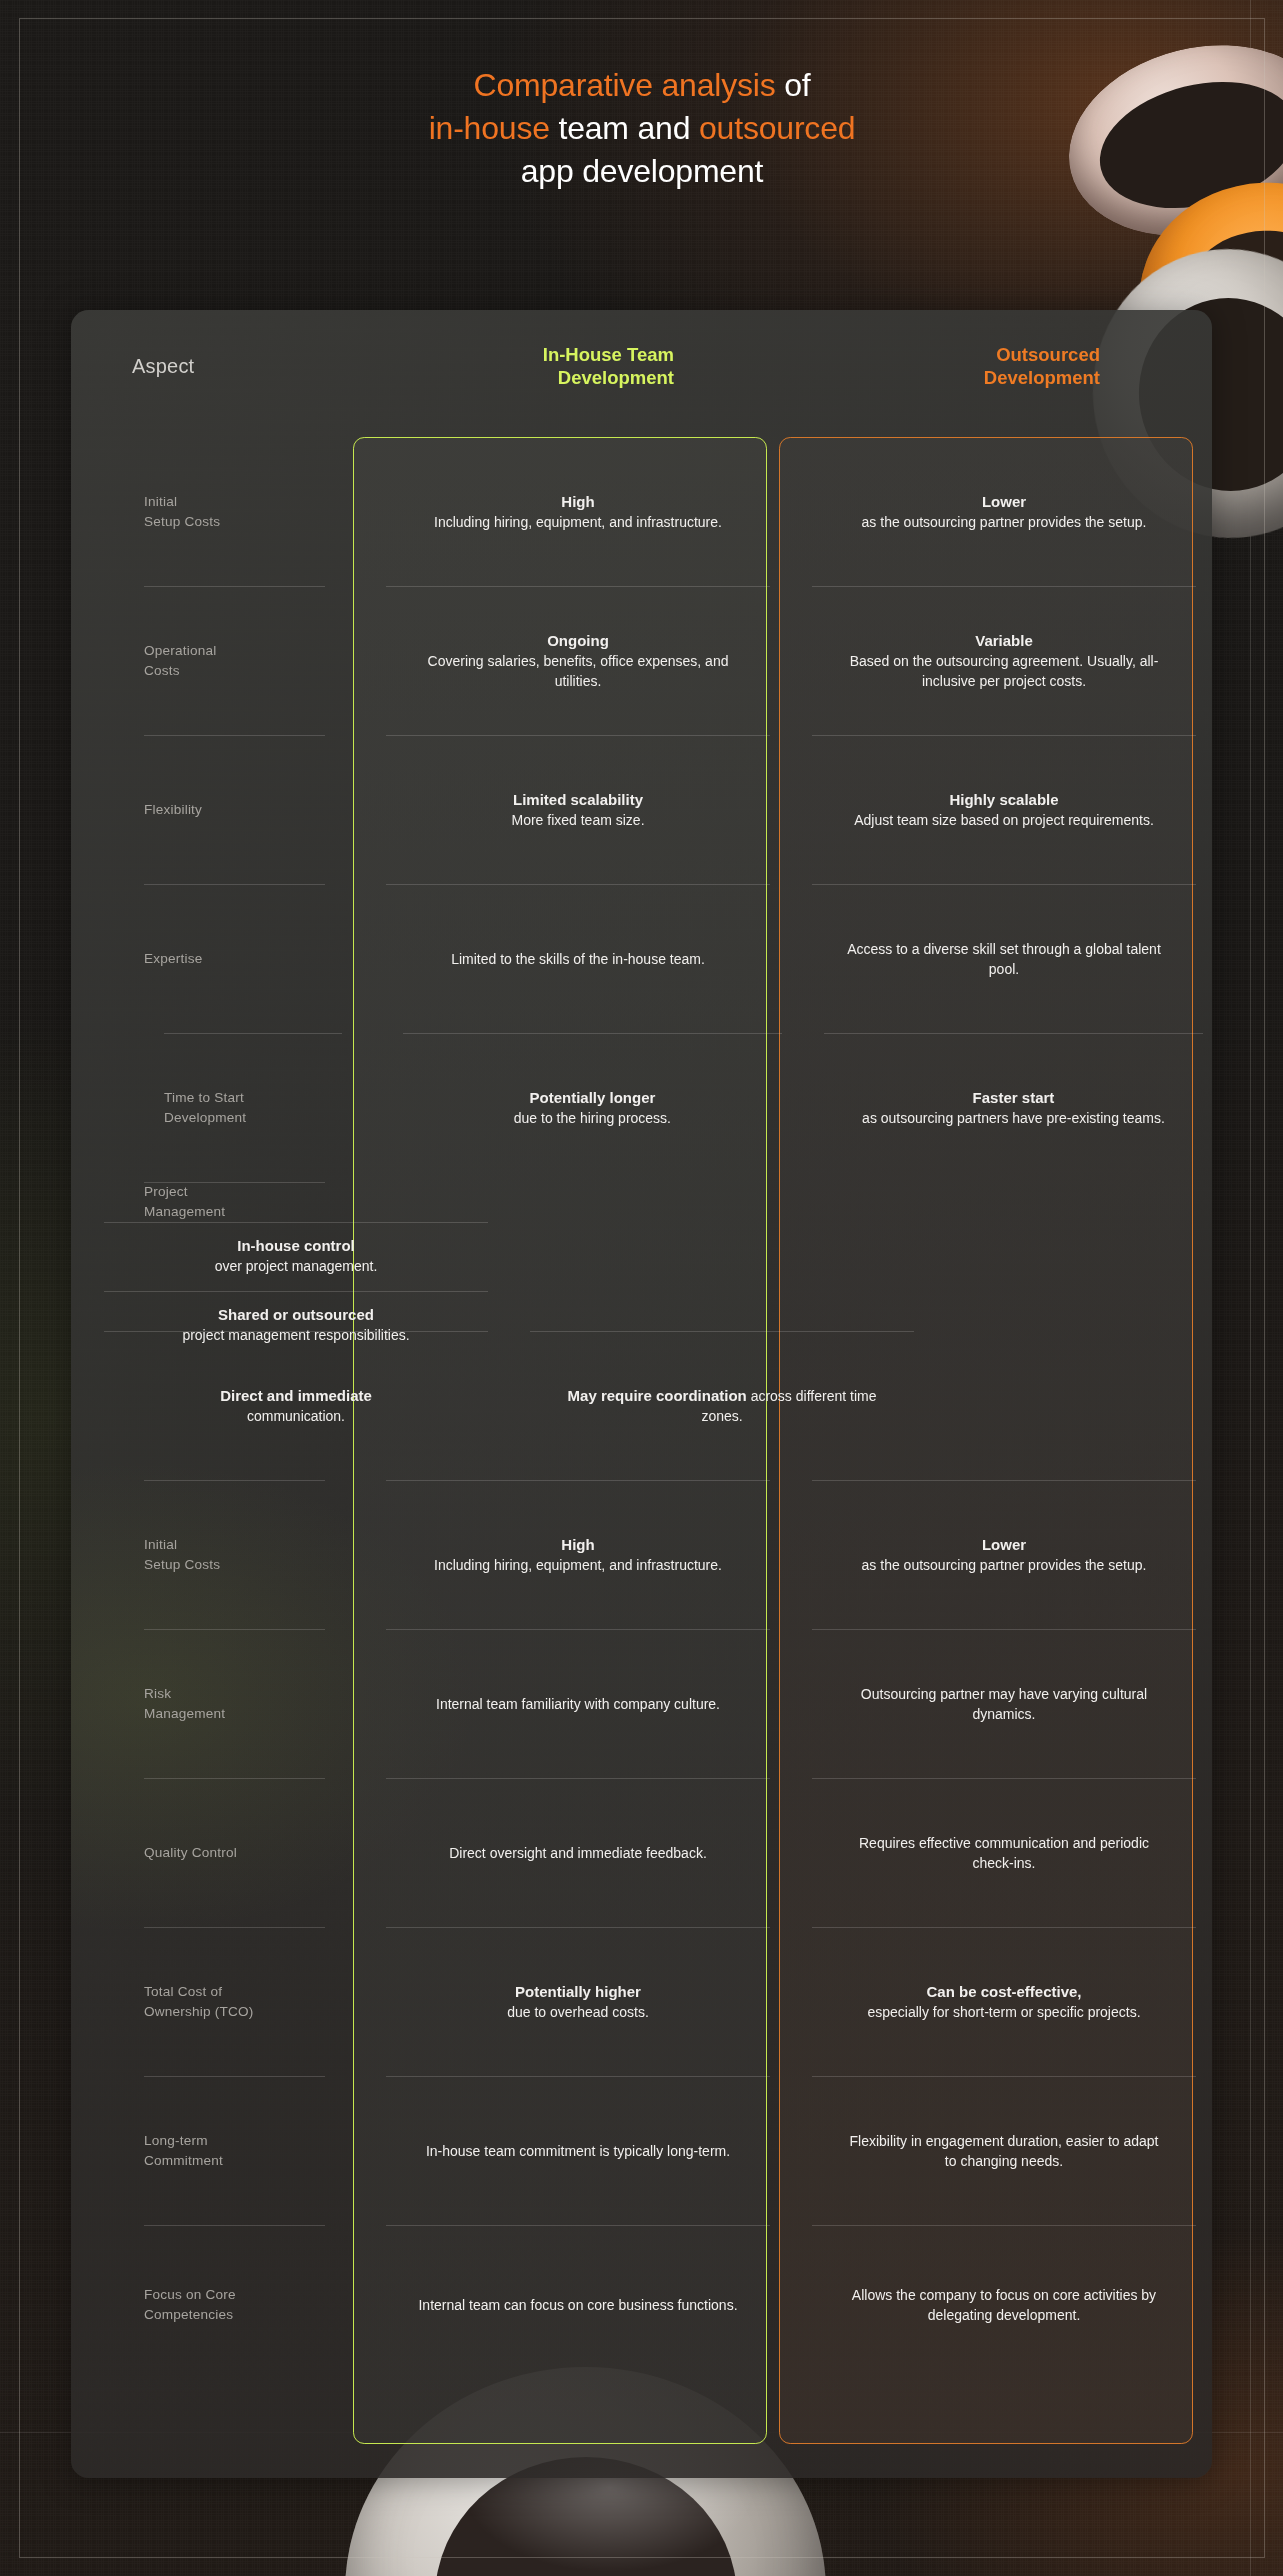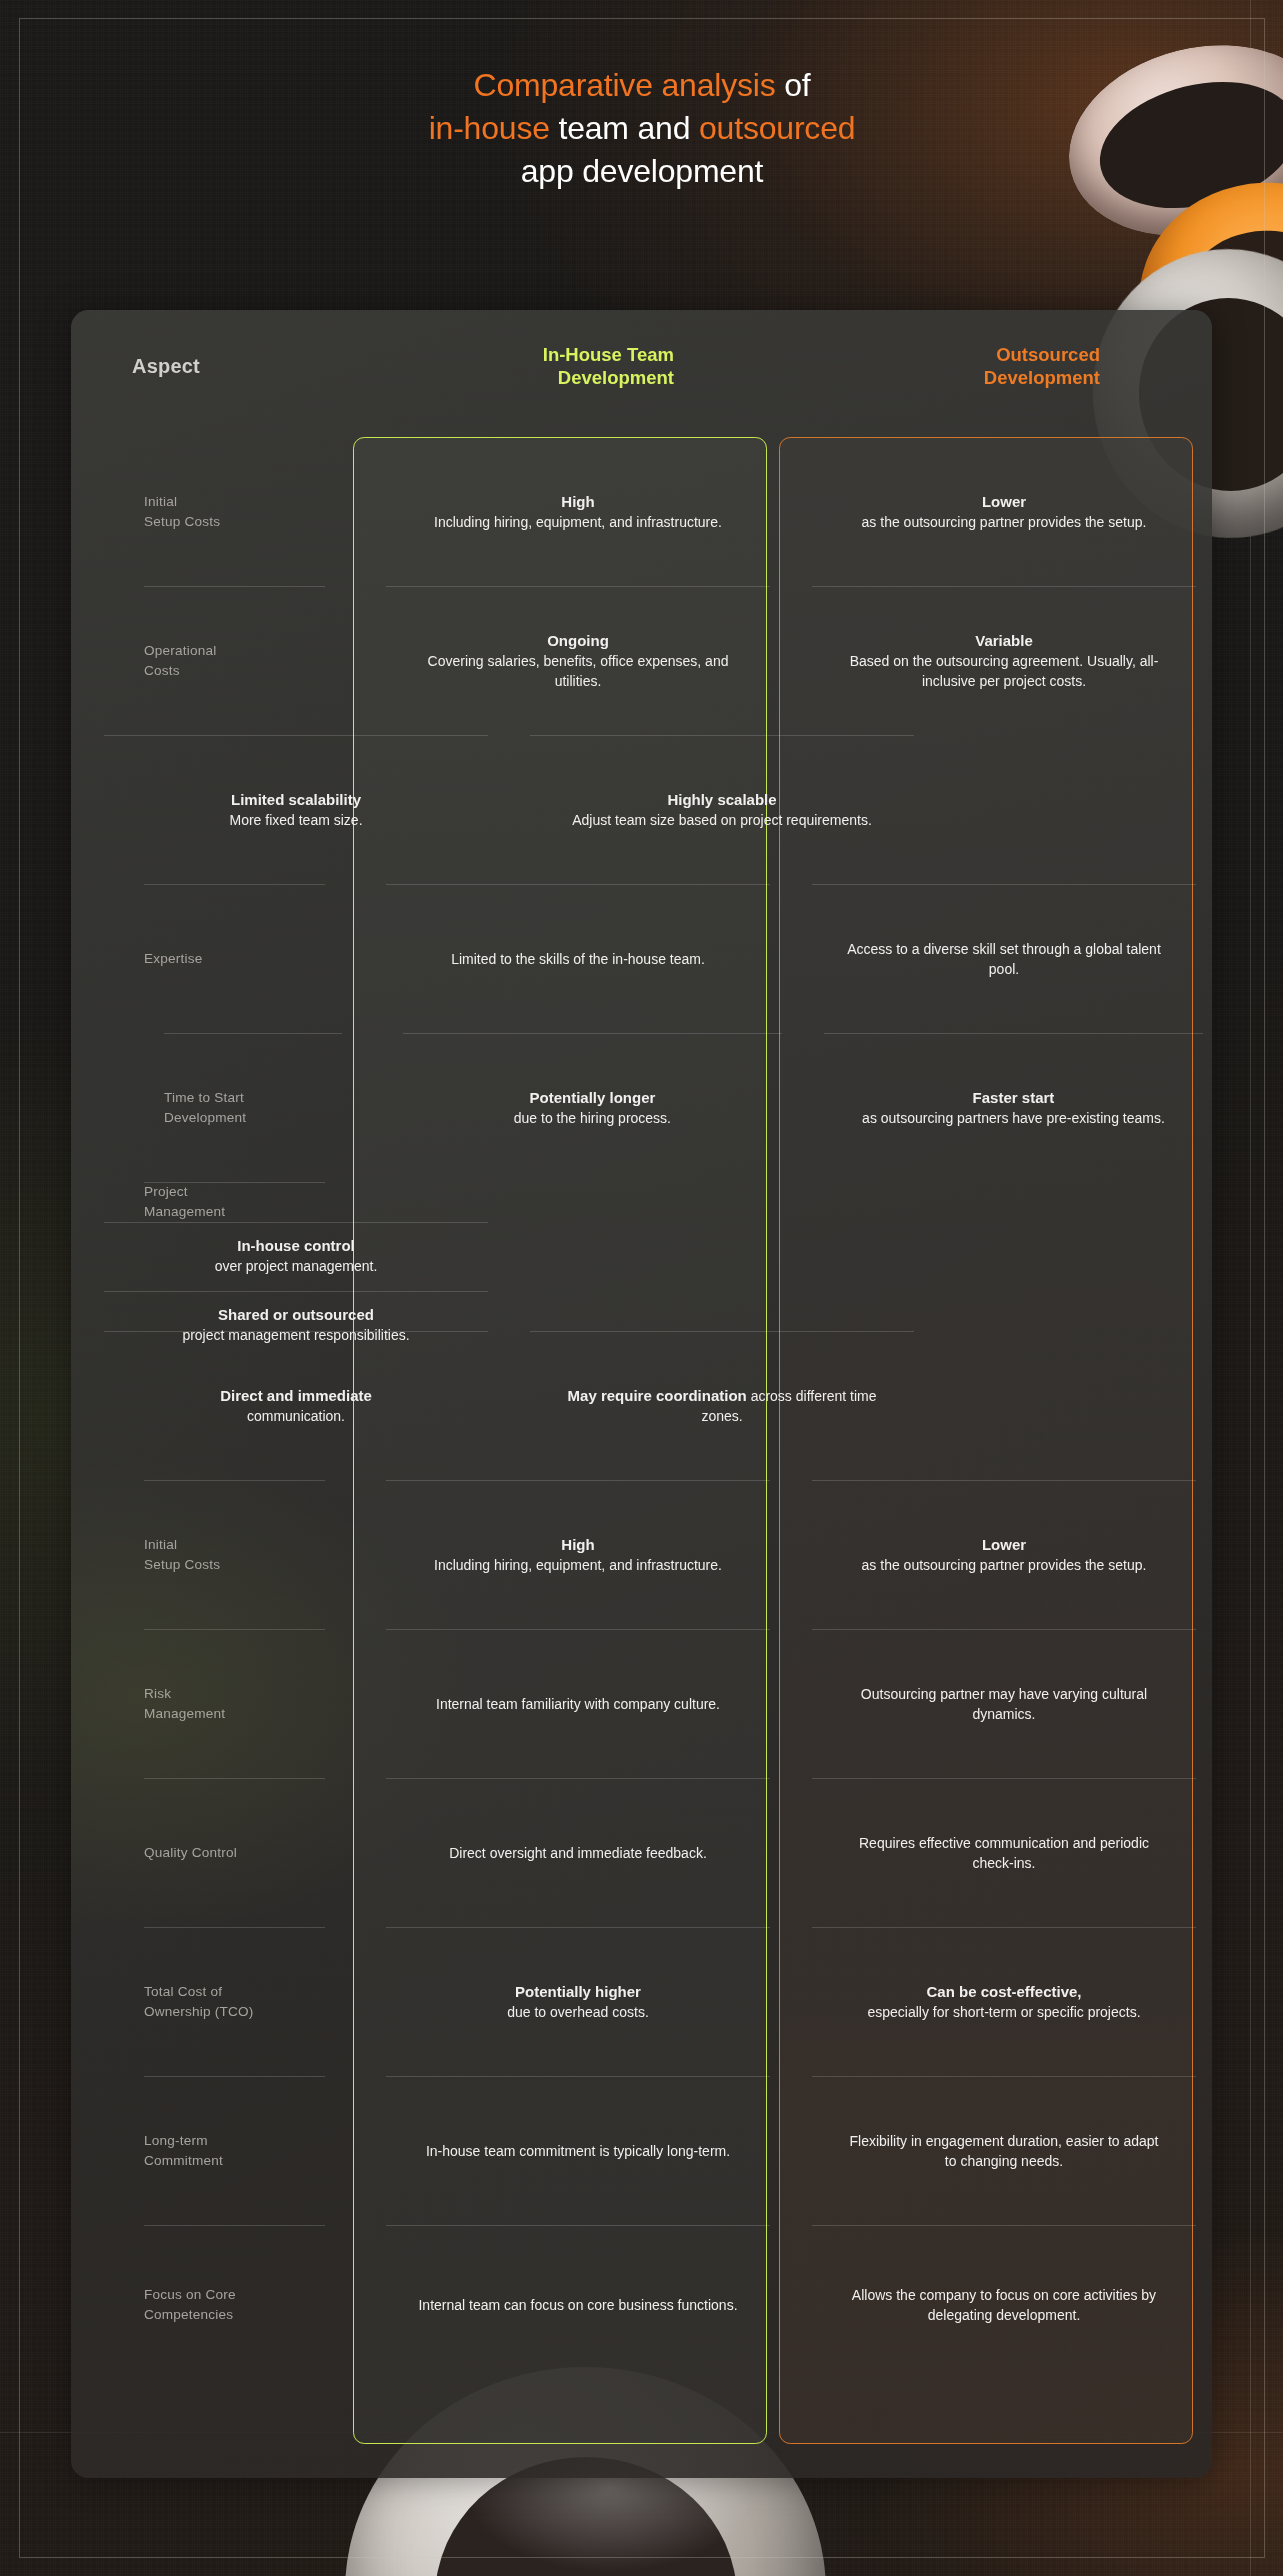--- a/index.html
+++ b/index.html
@@ -86,21 +86,21 @@
   }
 
   
   .thead { position:absolute; left:0; top:0; width:100%; height:127px; }
   .th {
     position:absolute; top:34px; text-align:right;
     font-size:18.5px; line-height:22.5px; font-weight:700;
   }
   .th-aspect {
     left:61px; top:45px; text-align:left;
-    font-size:20px; font-weight:700; color:#d2d0cc; letter-spacing:0.2px;
+    font-size:20px; font-weight:400; color:#d2d0cc; letter-spacing:0.2px;
   }
   .th-green { left:282px; width:321px; color:#d7f45f; }
   .th-orange{ left:708px; width:321px; color:#ef7b24; }
 
   
   .card {
     position:absolute; top:127px; width:414px; height:2007px;
     border-radius:11.2px;
   }
   .card-green {
@@ -220,20 +220,23 @@
           <div class="aspect-txt">Operational<br>Costs</div>
         </div>
         <div class="cell c-val green-col">
           <div class="val-txt"><b>Ongoing</b><br>Covering salaries, benefits, office expenses, and utilities.</div>
         </div>
         <div class="cell c-val orange-col">
           <div class="val-txt"><b>Variable</b><br>Based on the outsourcing agreement. Usually, all-inclusive per project costs.</div>
         </div>
       </div>
       <div class="row" style="height: 149px;">
+        <div class="cell c-aspect">
+          <div class="aspect-txt">Flexibility</div>
+        </div>
         <div class="cell c-val green-col">
           <div class="val-txt"><b>Limited scalability</b><br>More fixed team size.</div>
         </div>
         <div class="cell c-val orange-col">
           <div class="val-txt"><b>Highly scalable</b><br>Adjust team size based on project requirements.</div>
         </div>
       </div>
       <div class="row" style="height: 149px;">
         <div class="cell c-aspect">
           <div class="aspect-txt">Expertise</div>

